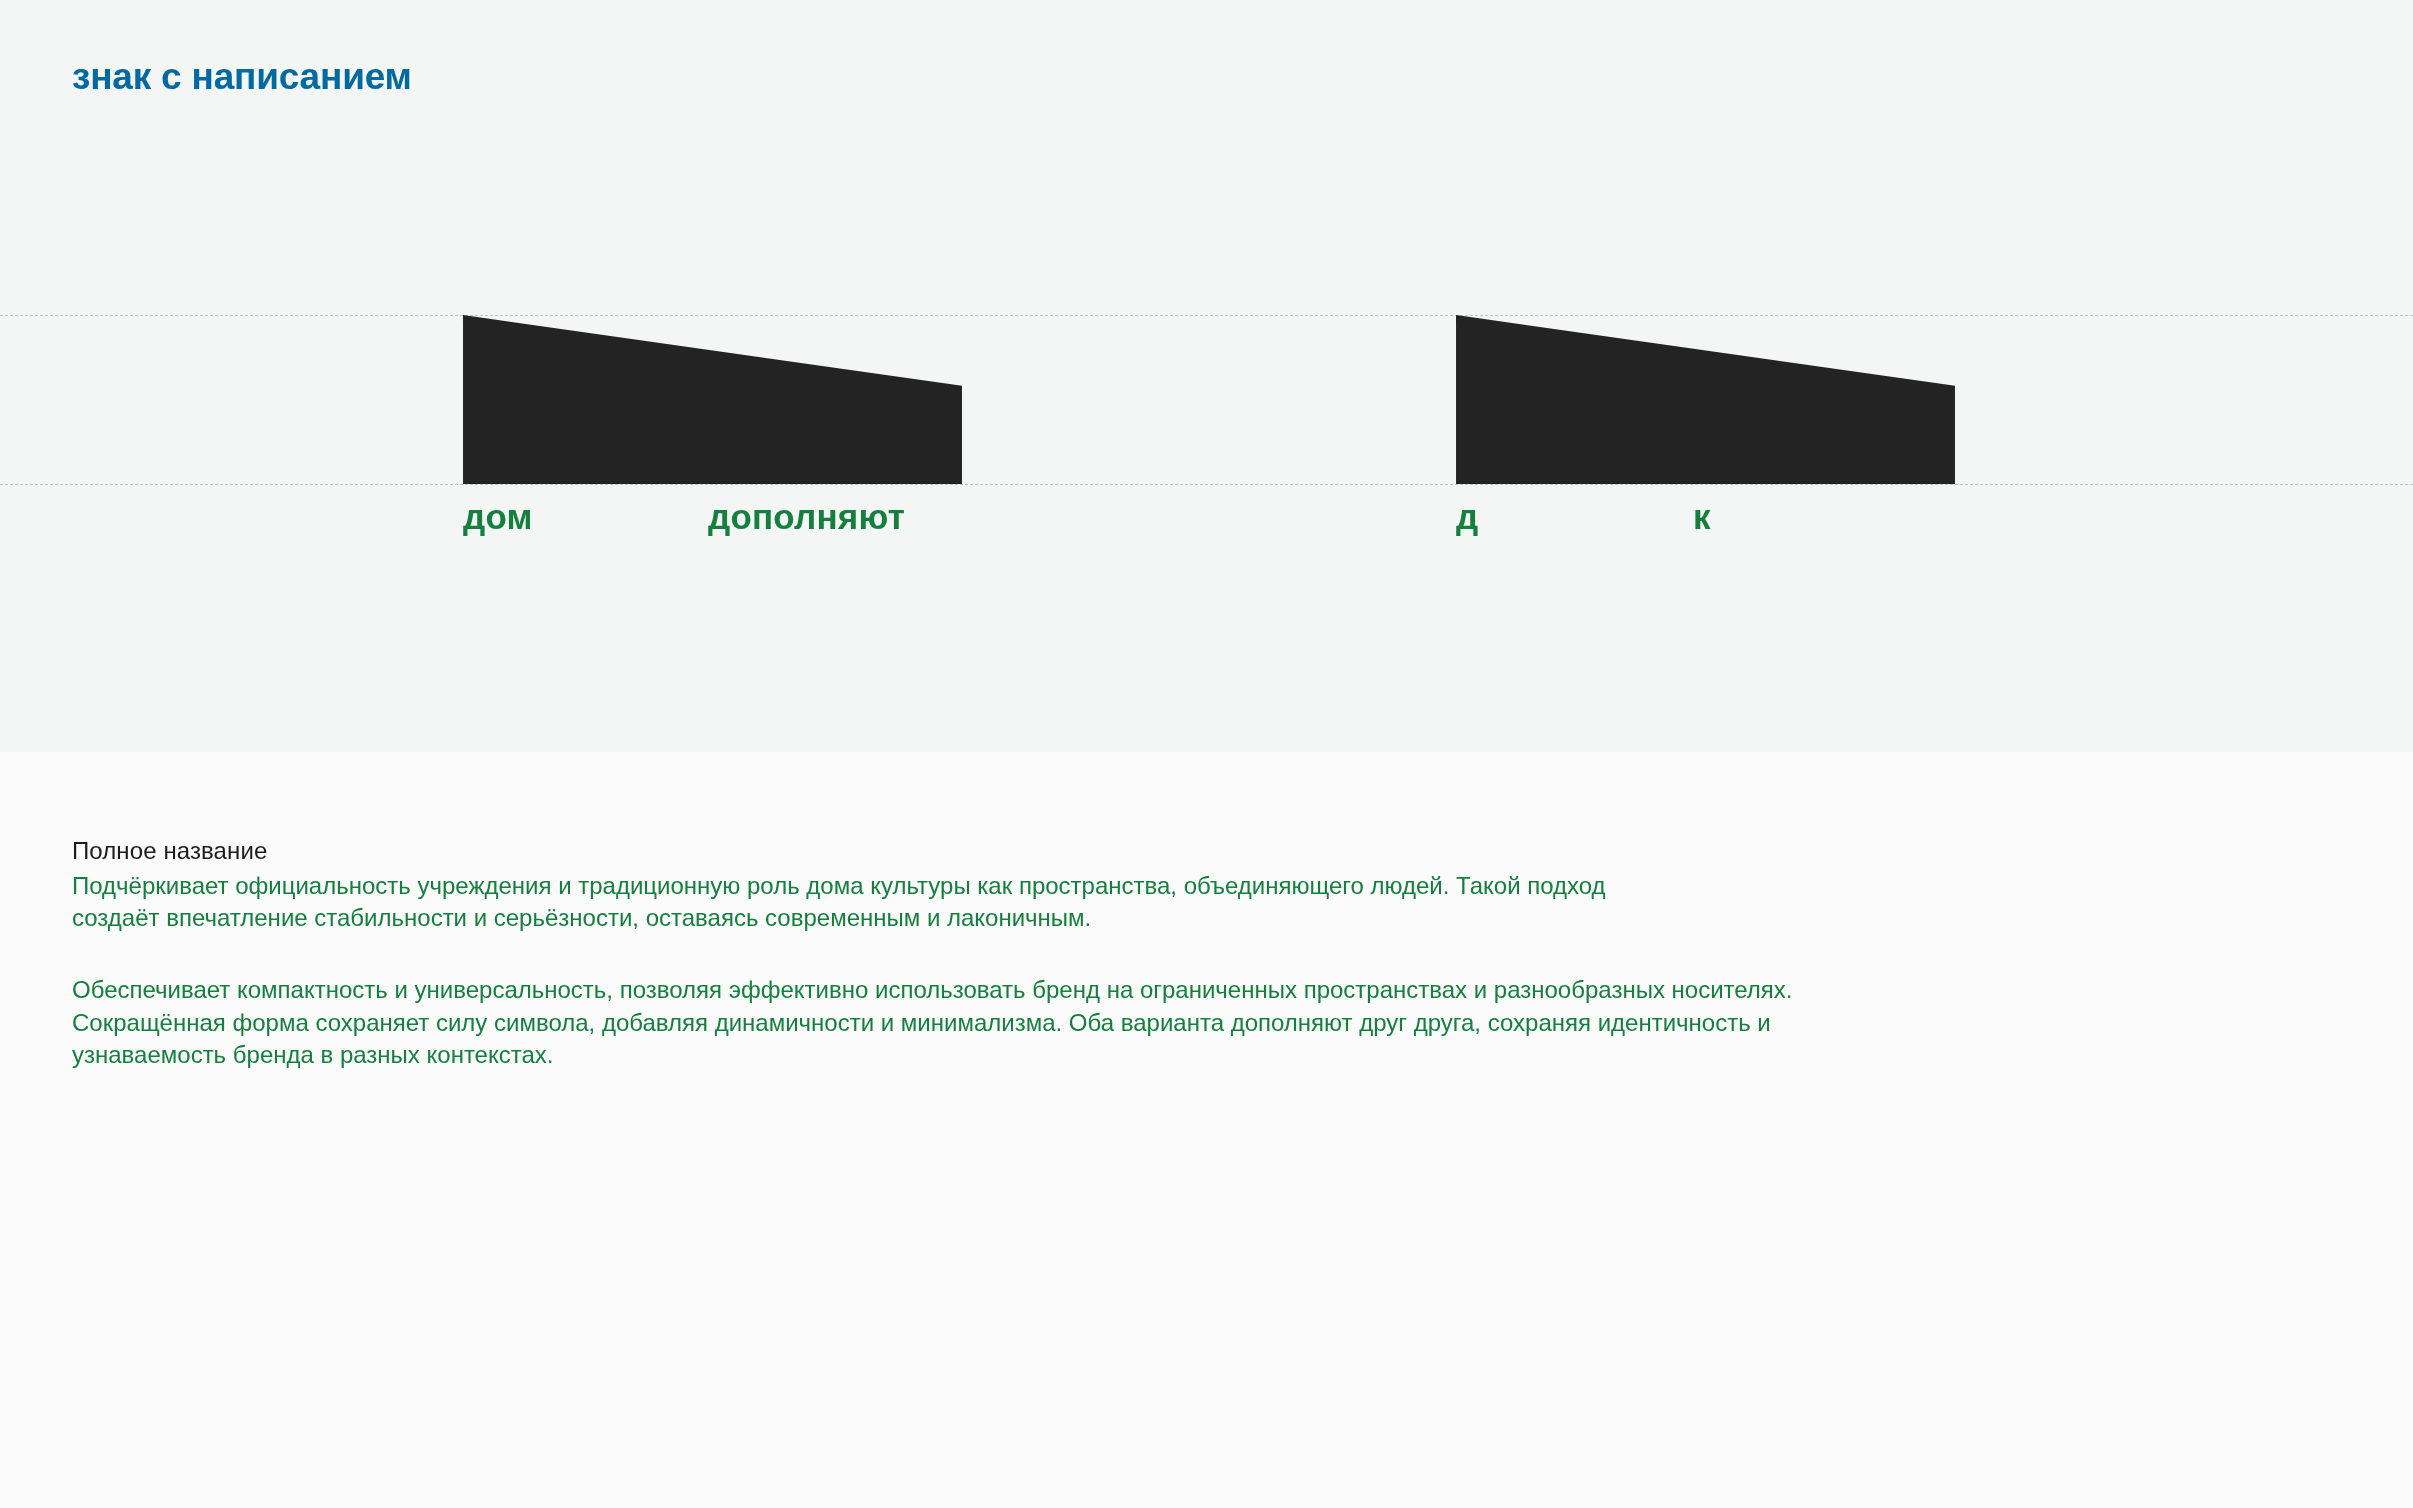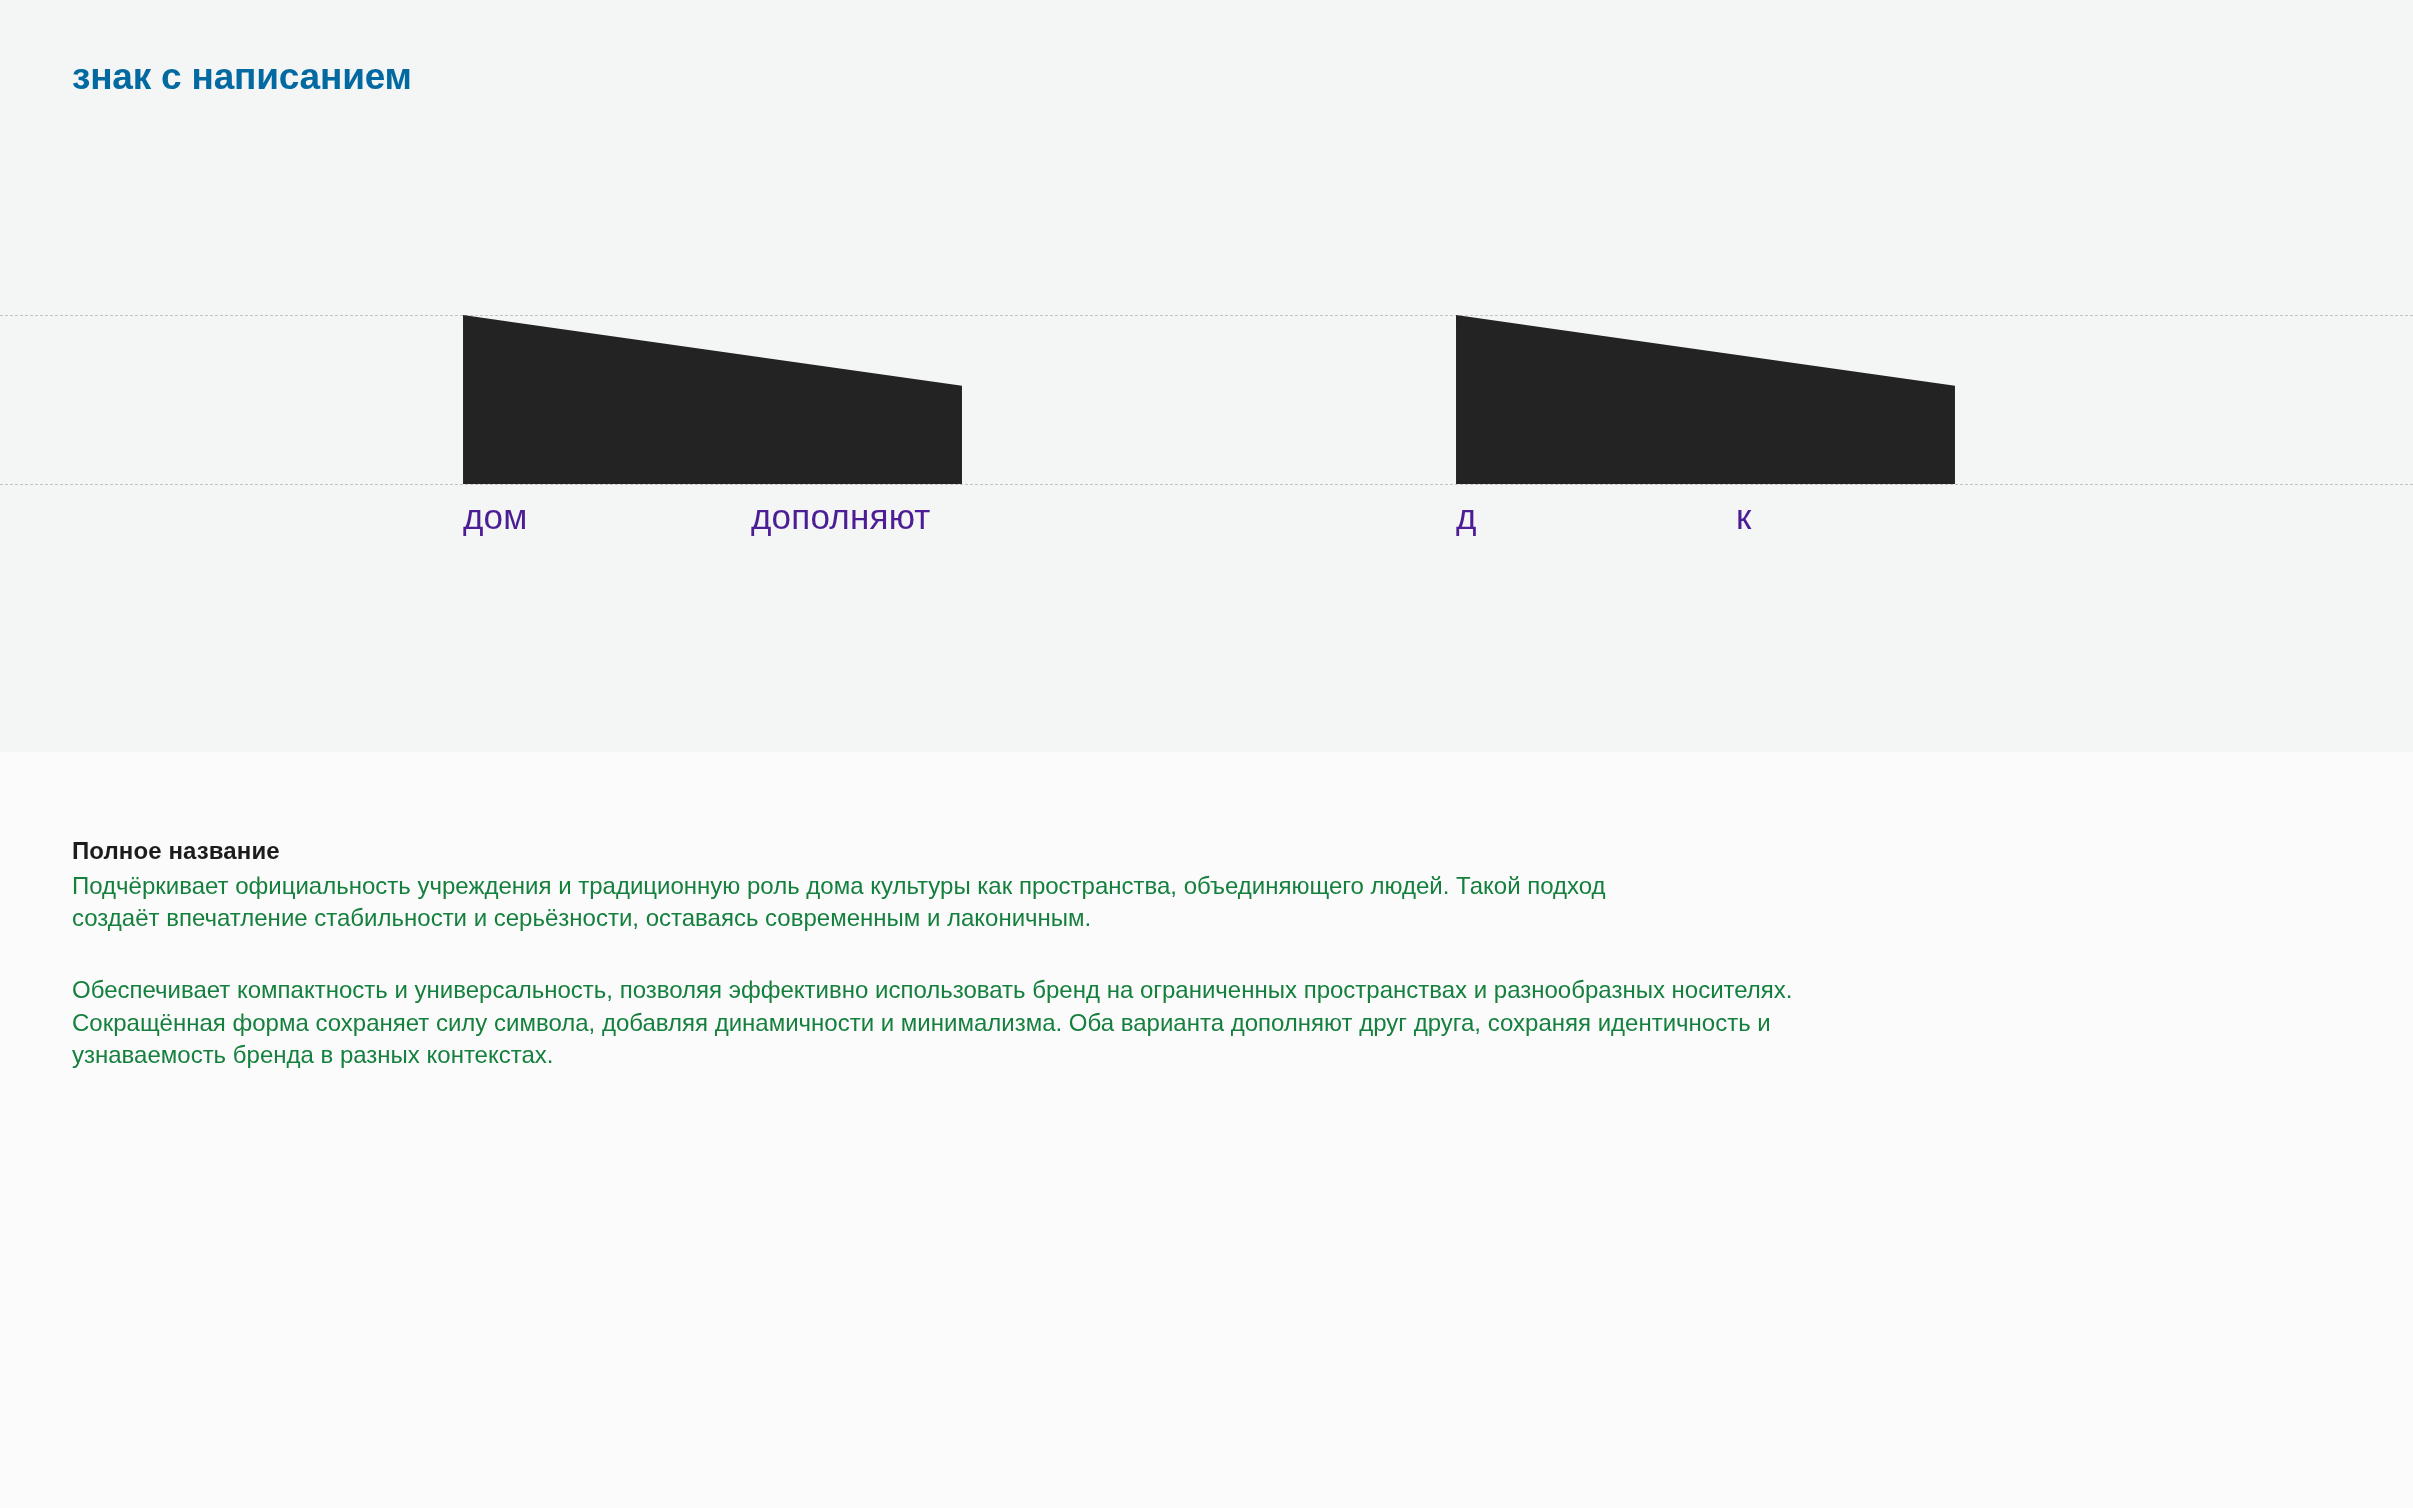--- a/index.html
+++ b/index.html
@@ -72,25 +72,24 @@
   .logo-short { left: 1456px; top: 315px; }
 
   .mark {
     display: block;
   }
 
   .wordmark {
     position: absolute;
     display: flex;
     font-size: 35px;
-    font-weight: normal;
-    color: #4c1d95;
+    font-weight: bold;
+    color: #15803d;
     letter-spacing: 0.2px;
     line-height: 1;
-    gap: 43px;
   }
   .wordmark-full {
     left: 463px;
     top: 499px;
     width: 515px;
   }
   .wordmark-short {
     left: 1456px;
     top: 499px;
     width: 499px;
@@ -102,21 +101,21 @@
   
   .desc {
     position: absolute;
     left: 72px;
     top: 837px;
     width: 1754px;
   }
   .desc-group { margin-bottom: 39px; }
   .desc-head {
     font-size: 24px;
-    font-weight: bold;
+    font-weight: normal;
     color: #1c1c1c;
     margin: 0 0 4.8px 0;
     letter-spacing: 0.1px;
   }
   .desc-body {
     font-size: 24px;
     line-height: 1.36;
     color: #15803d;
     margin: 0;
     max-width: 1722px;

